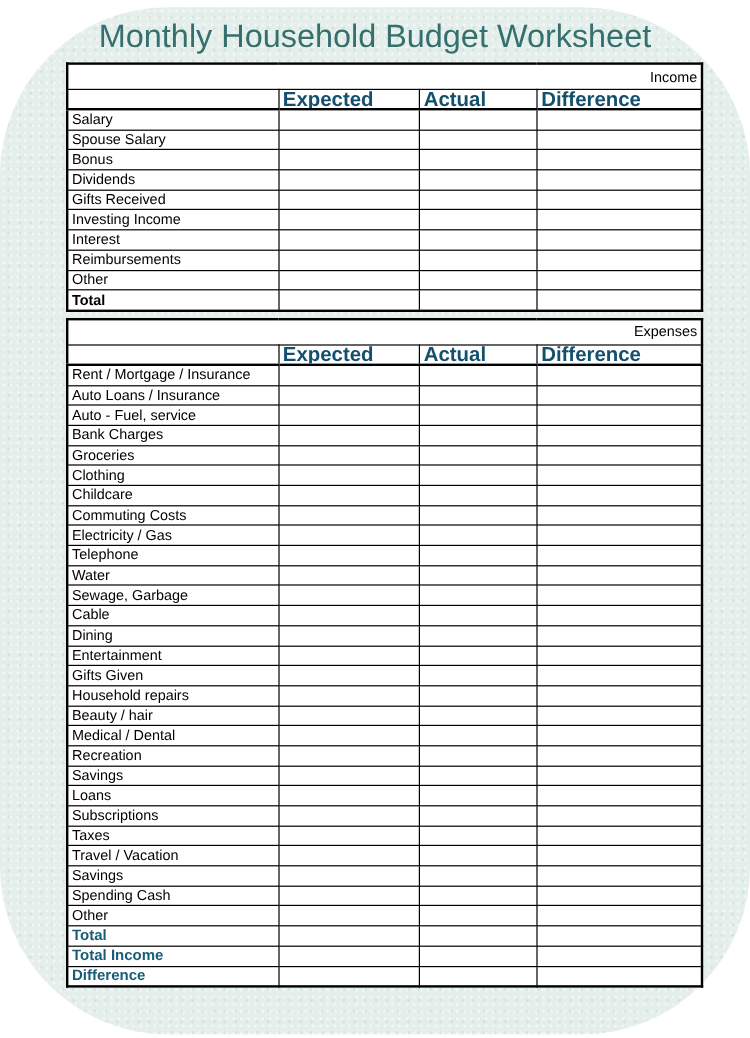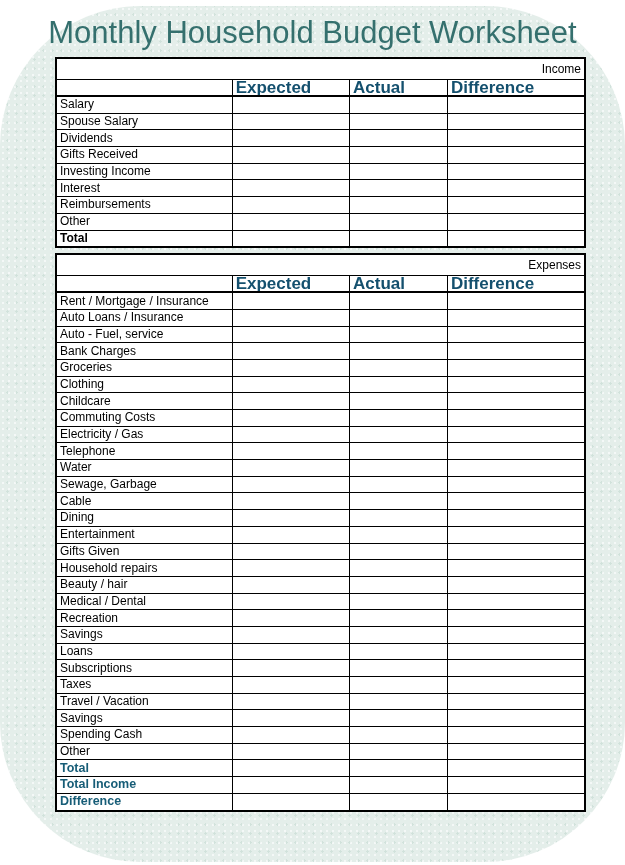--- a/index.html
+++ b/index.html
@@ -14,21 +14,21 @@
     background-image:
       radial-gradient(rgba(255,255,255,.6) 1px, transparent 1.3px),
       radial-gradient(rgba(176,204,194,.35) 1px, transparent 1.3px);
     background-size:6px 6px, 9px 9px;
     background-position:0 0, 3px 4px;
     border-radius:140px;
   }
   .content{position:relative;z-index:1;}
   .page-title{
     margin:15px 0 6px 0;text-align:center;
-    font-size:31px;font-weight:400;letter-spacing:0;
+    font-size:27px;font-weight:400;letter-spacing:0;
     color:var(--title,#35706e);
   }
   table.budget-table{
     border-collapse:collapse;table-layout:fixed;
     width:531px;margin-left:55px;background:#fff;
     border:2px solid #000;
   }
   table.budget-table td{
     border:1px solid #000;
     font-size:12px;line-height:13px;padding:0 3px;
@@ -91,20 +91,26 @@
             <td class="value"></td>
             <td class="value"></td>
           </tr>
           <tr>
             <td class="label normal">Spouse Salary</td>
             <td class="value"></td>
             <td class="value"></td>
             <td class="value"></td>
           </tr>
           <tr>
+            <td class="label normal">Bonus</td>
+            <td class="value"></td>
+            <td class="value"></td>
+            <td class="value"></td>
+          </tr>
+          <tr>
             <td class="label normal">Dividends</td>
             <td class="value"></td>
             <td class="value"></td>
             <td class="value"></td>
           </tr>
           <tr>
             <td class="label normal">Gifts Received</td>
             <td class="value"></td>
             <td class="value"></td>
             <td class="value"></td>

